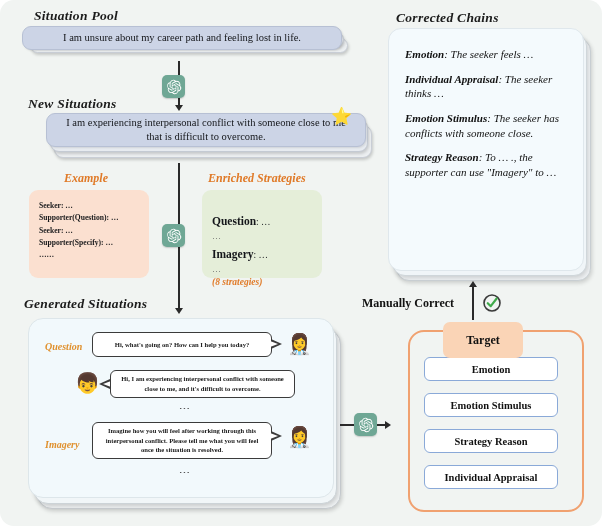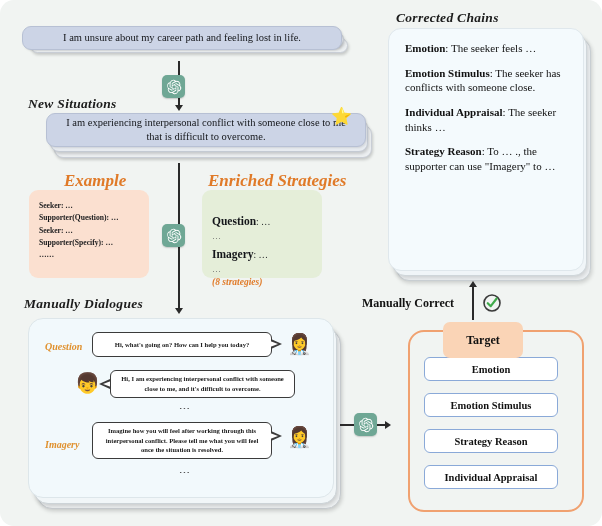--- a/index.html
+++ b/index.html
@@ -26,21 +26,21 @@
     font-size:13.5px;
     color:#1b1b1b;
     letter-spacing:.3px;
     white-space:nowrap;
   }
   .sub-title{
     position:absolute;
     font-family:"Liberation Serif", serif;
     font-style:italic;
     font-weight:700;
-    font-size:17px;
+    font-size:12px;
     color:#e07a28;
     white-space:nowrap;
   }
 
   
   .stack{position:absolute;}
   .stack .shadow2{
     position:absolute;left:8px;top:12px;right:-6px;bottom:-11px;
     background:#eceff1;
     border:1px solid #c9ced6;
@@ -142,22 +142,23 @@
     position:absolute;left:4px;top:5px;right:-3px;bottom:-5px;
     background:#f0f5f8;border:1px solid #cfd6da;border-radius:13px;
     box-shadow:1px 2px 4px rgba(0,0,0,.14);
   }
   .chains-stack .cs-front{
     position:relative;
     background:#f4fafd;
     border:1px solid #dfe7ec;
     border-radius:13px;
     box-sizing:border-box;
-    padding:12px 14px 10px 16px;
+    padding:18px 14px 10px 16px;
     height:100%;
+    font-style:italic;
   }
   .chain-item{font-size:11px;line-height:1.33;color:#111;margin-bottom:10px;}
   .chain-item:last-child{margin-bottom:0;}
   .chain-item b{font-weight:700;}
 
   
   .manual-label{
     position:absolute;
     font-family:"Liberation Serif", serif;
     font-weight:700;font-size:12px;color:#111;white-space:nowrap;
@@ -256,20 +257,21 @@
     display:flex;align-items:center;justify-content:center;
     font-weight:700;font-size:10.5px;color:#111;
     box-sizing:border-box;
   }
 </style>
 </head>
 <body>
 
 <div class="canvas">
 
+  <div class="sec-title" style="left:34px;top:8px;">Situation Pool</div>
 
   <div class="stack" style="left:22px;top:26px;width:320px;height:16px;">
     <div class="shadow2"></div>
     <div class="shadow1"></div>
     <div class="front" style="height:24px;">I am unsure about my career path and feeling lost in life.</div>
   </div>
 
   <div class="vline" style="left:178px;top:61px;height:14px;"></div>
   <div class="gpt" style="left:162px;top:75px;">
     <svg width="16" height="16" viewBox="0 0 24 24" aria-hidden="true">
@@ -311,21 +313,21 @@
       <span class="st-key">Question</span><span class="st-val">: …</span>
     </div>
     <div class="dots">…</div>
     <div>
       <span class="st-key">Imagery</span><span class="st-val">: …</span>
     </div>
     <div class="dots">…</div>
     <div class="count">(8 strategies)</div>
   </div>
 
-  <div class="sec-title" style="left:24px;top:296px;">Manually Dialogues</div>
+  <div class="sec-title" style="left:24px;top:296px;">Generated Situations</div>
 
   <div class="dlg-stack" style="left:28px;top:318px;width:306px;height:180px;">
     <div class="ds2"></div>
     <div class="ds1"></div>
     <div class="ds-front">
 
       <div class="turn-label" style="left:16px;top:22px;">Question</div>
       <div class="bubble" style="left:63px;top:13px;width:180px;height:25px;">Hi, what's going on? How can I help you today?</div>
       <div class="tail-r" style="left:242px;top:20px;"></div>
       <div class="avatar" style="left:258px;top:15px;">👩‍⚕️</div>
@@ -357,24 +359,24 @@
   <div class="sec-title" style="left:396px;top:10px;">Corrected Chains</div>
 
   <div class="chains-stack" style="left:388px;top:28px;width:196px;height:243px;">
     <div class="cs2"></div>
     <div class="cs1"></div>
     <div class="cs-front">
       <div class="chain-item">
         <b>Emotion</b><span>: The seeker feels …</span>
       </div>
       <div class="chain-item">
-        <b>Emotion Stimulus</b><span>:  The seeker has conflicts with someone close.</span>
+        <b>Individual Appraisal</b><span>: The seeker thinks …</span>
       </div>
       <div class="chain-item">
-        <b>Individual Appraisal</b><span>: The seeker thinks …</span>
+        <b>Emotion Stimulus</b><span>:  The seeker has conflicts with someone close.</span>
       </div>
       <div class="chain-item">
         <b>Strategy Reason</b><span>: To … ., the supporter can use "Imagery" to …</span>
       </div>
     </div>
   </div>
 
   <div class="manual-label" style="left:362px;top:296px;">Manually Correct</div>
   <div class="vline" style="left:472px;top:286px;height:34px;"></div>
   <div class="arrow-up" style="left:468.6px;top:281px;"></div>

